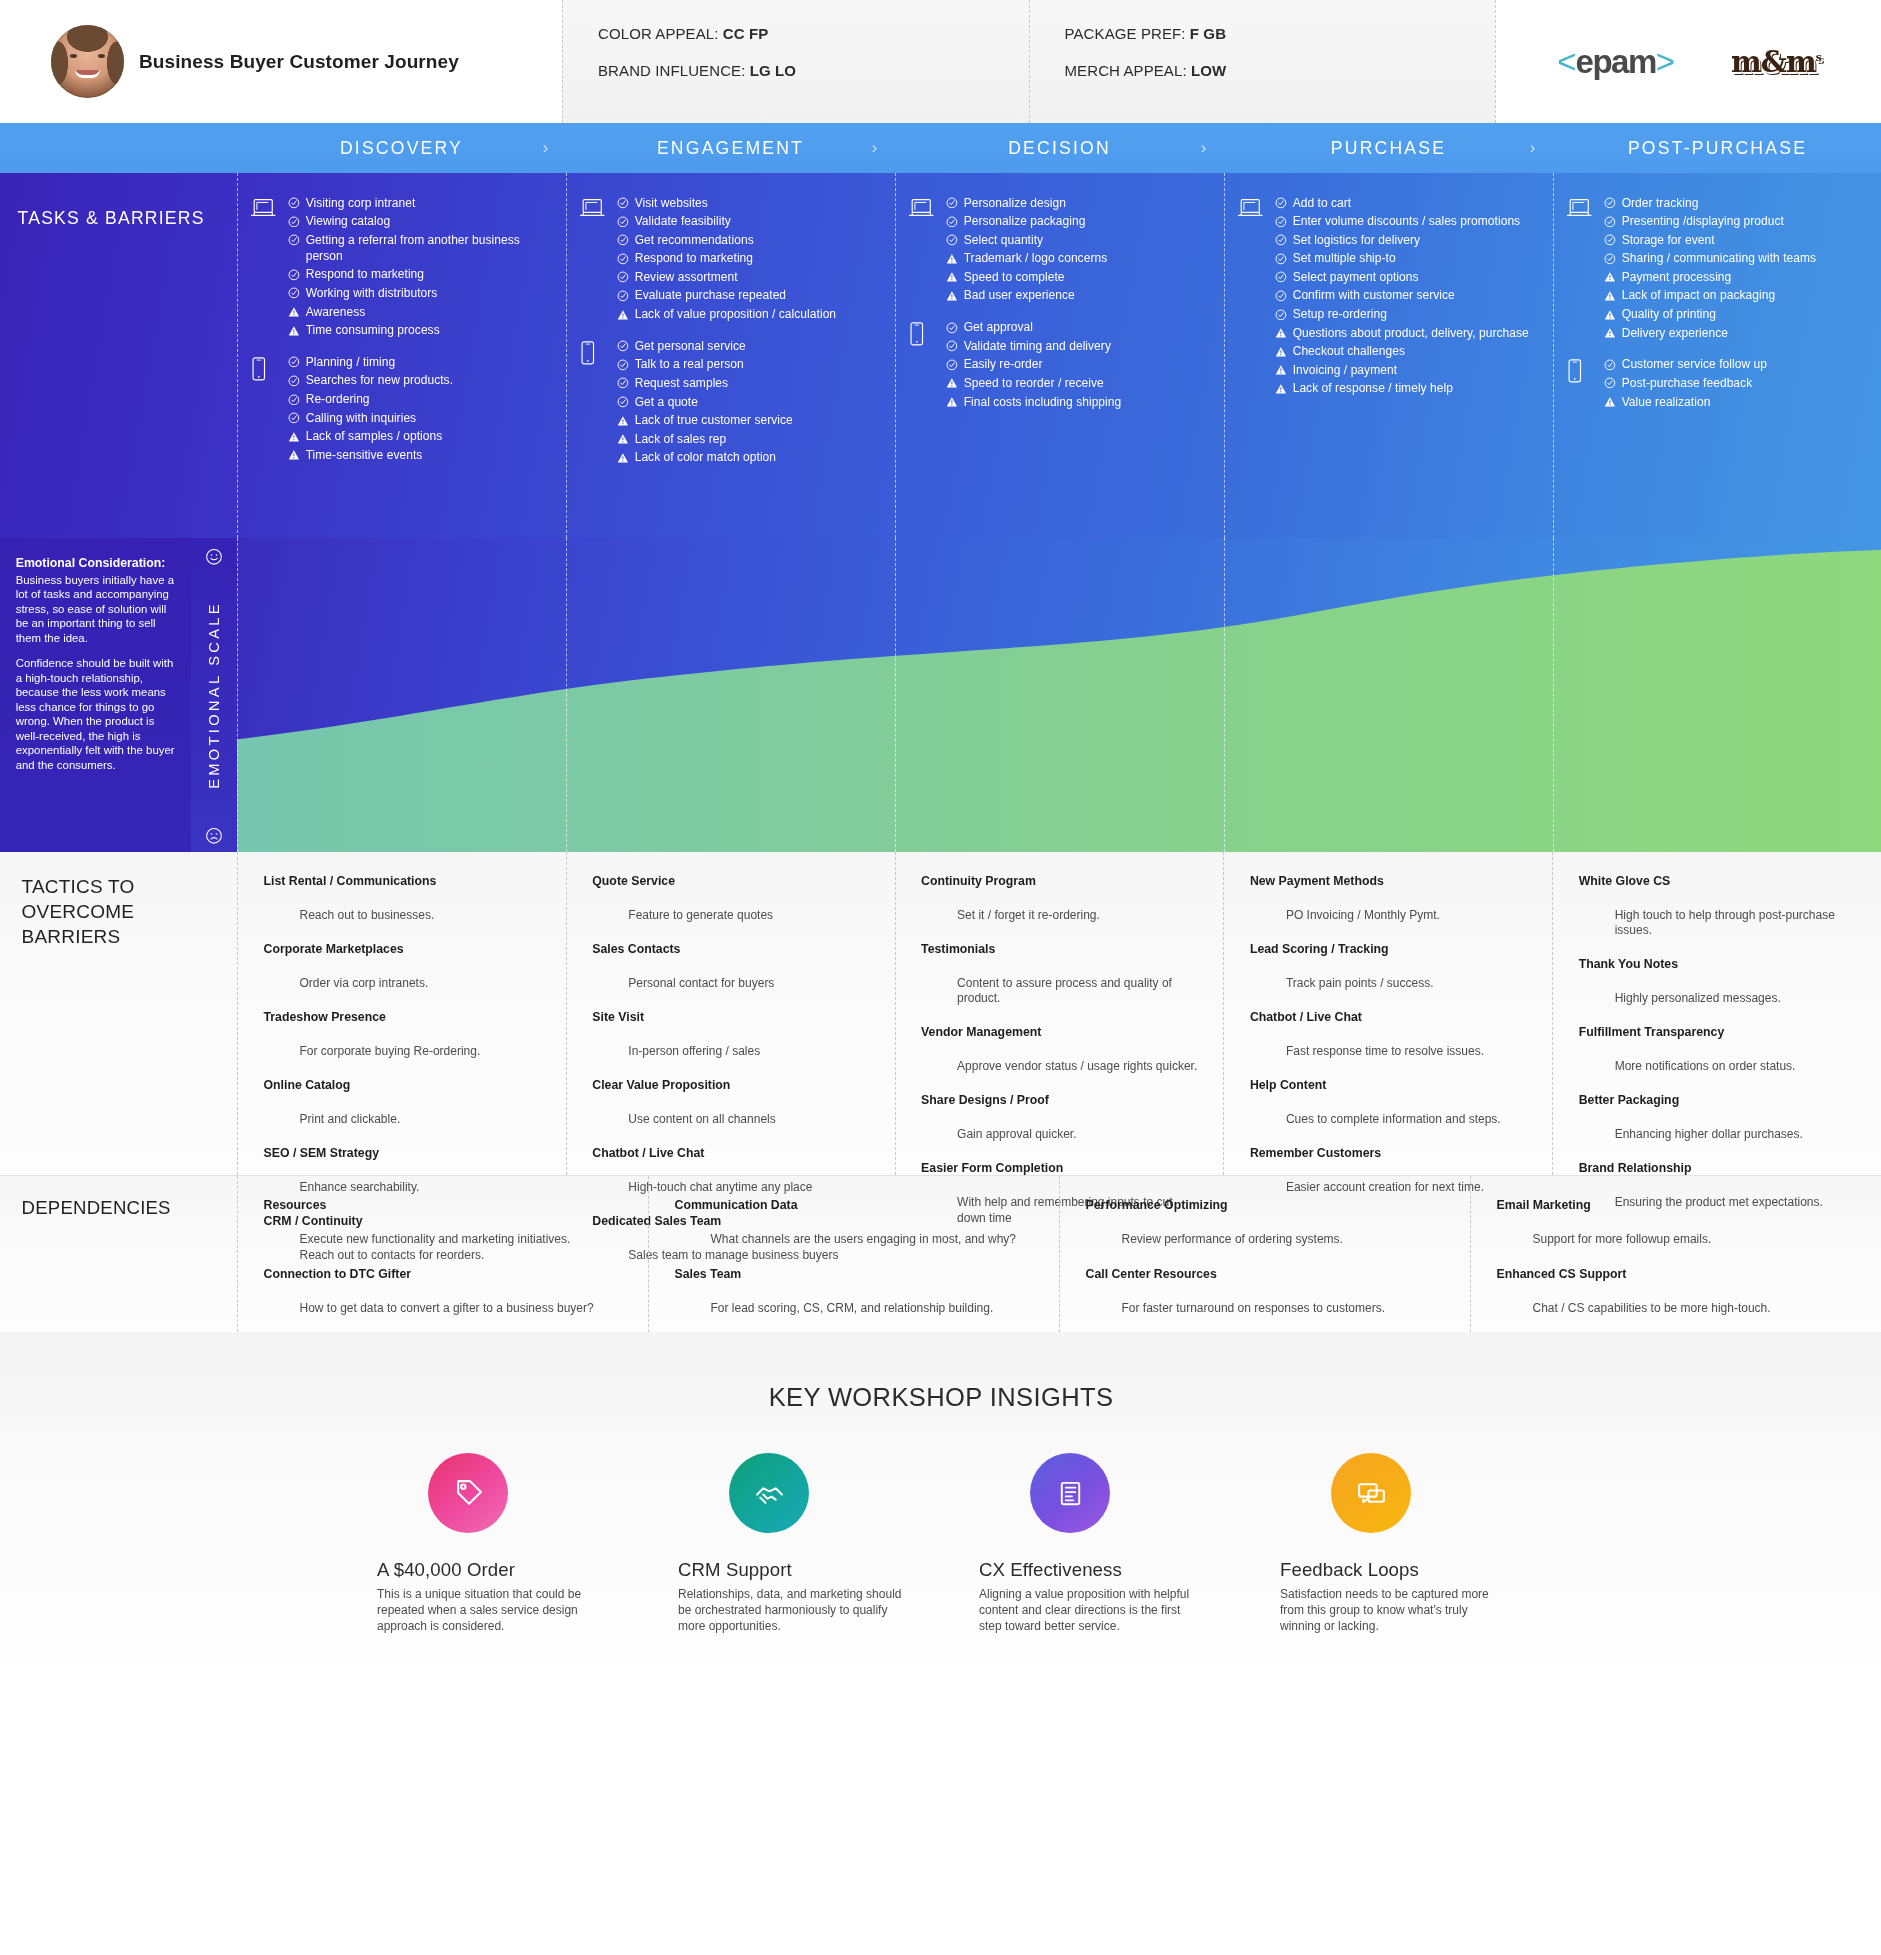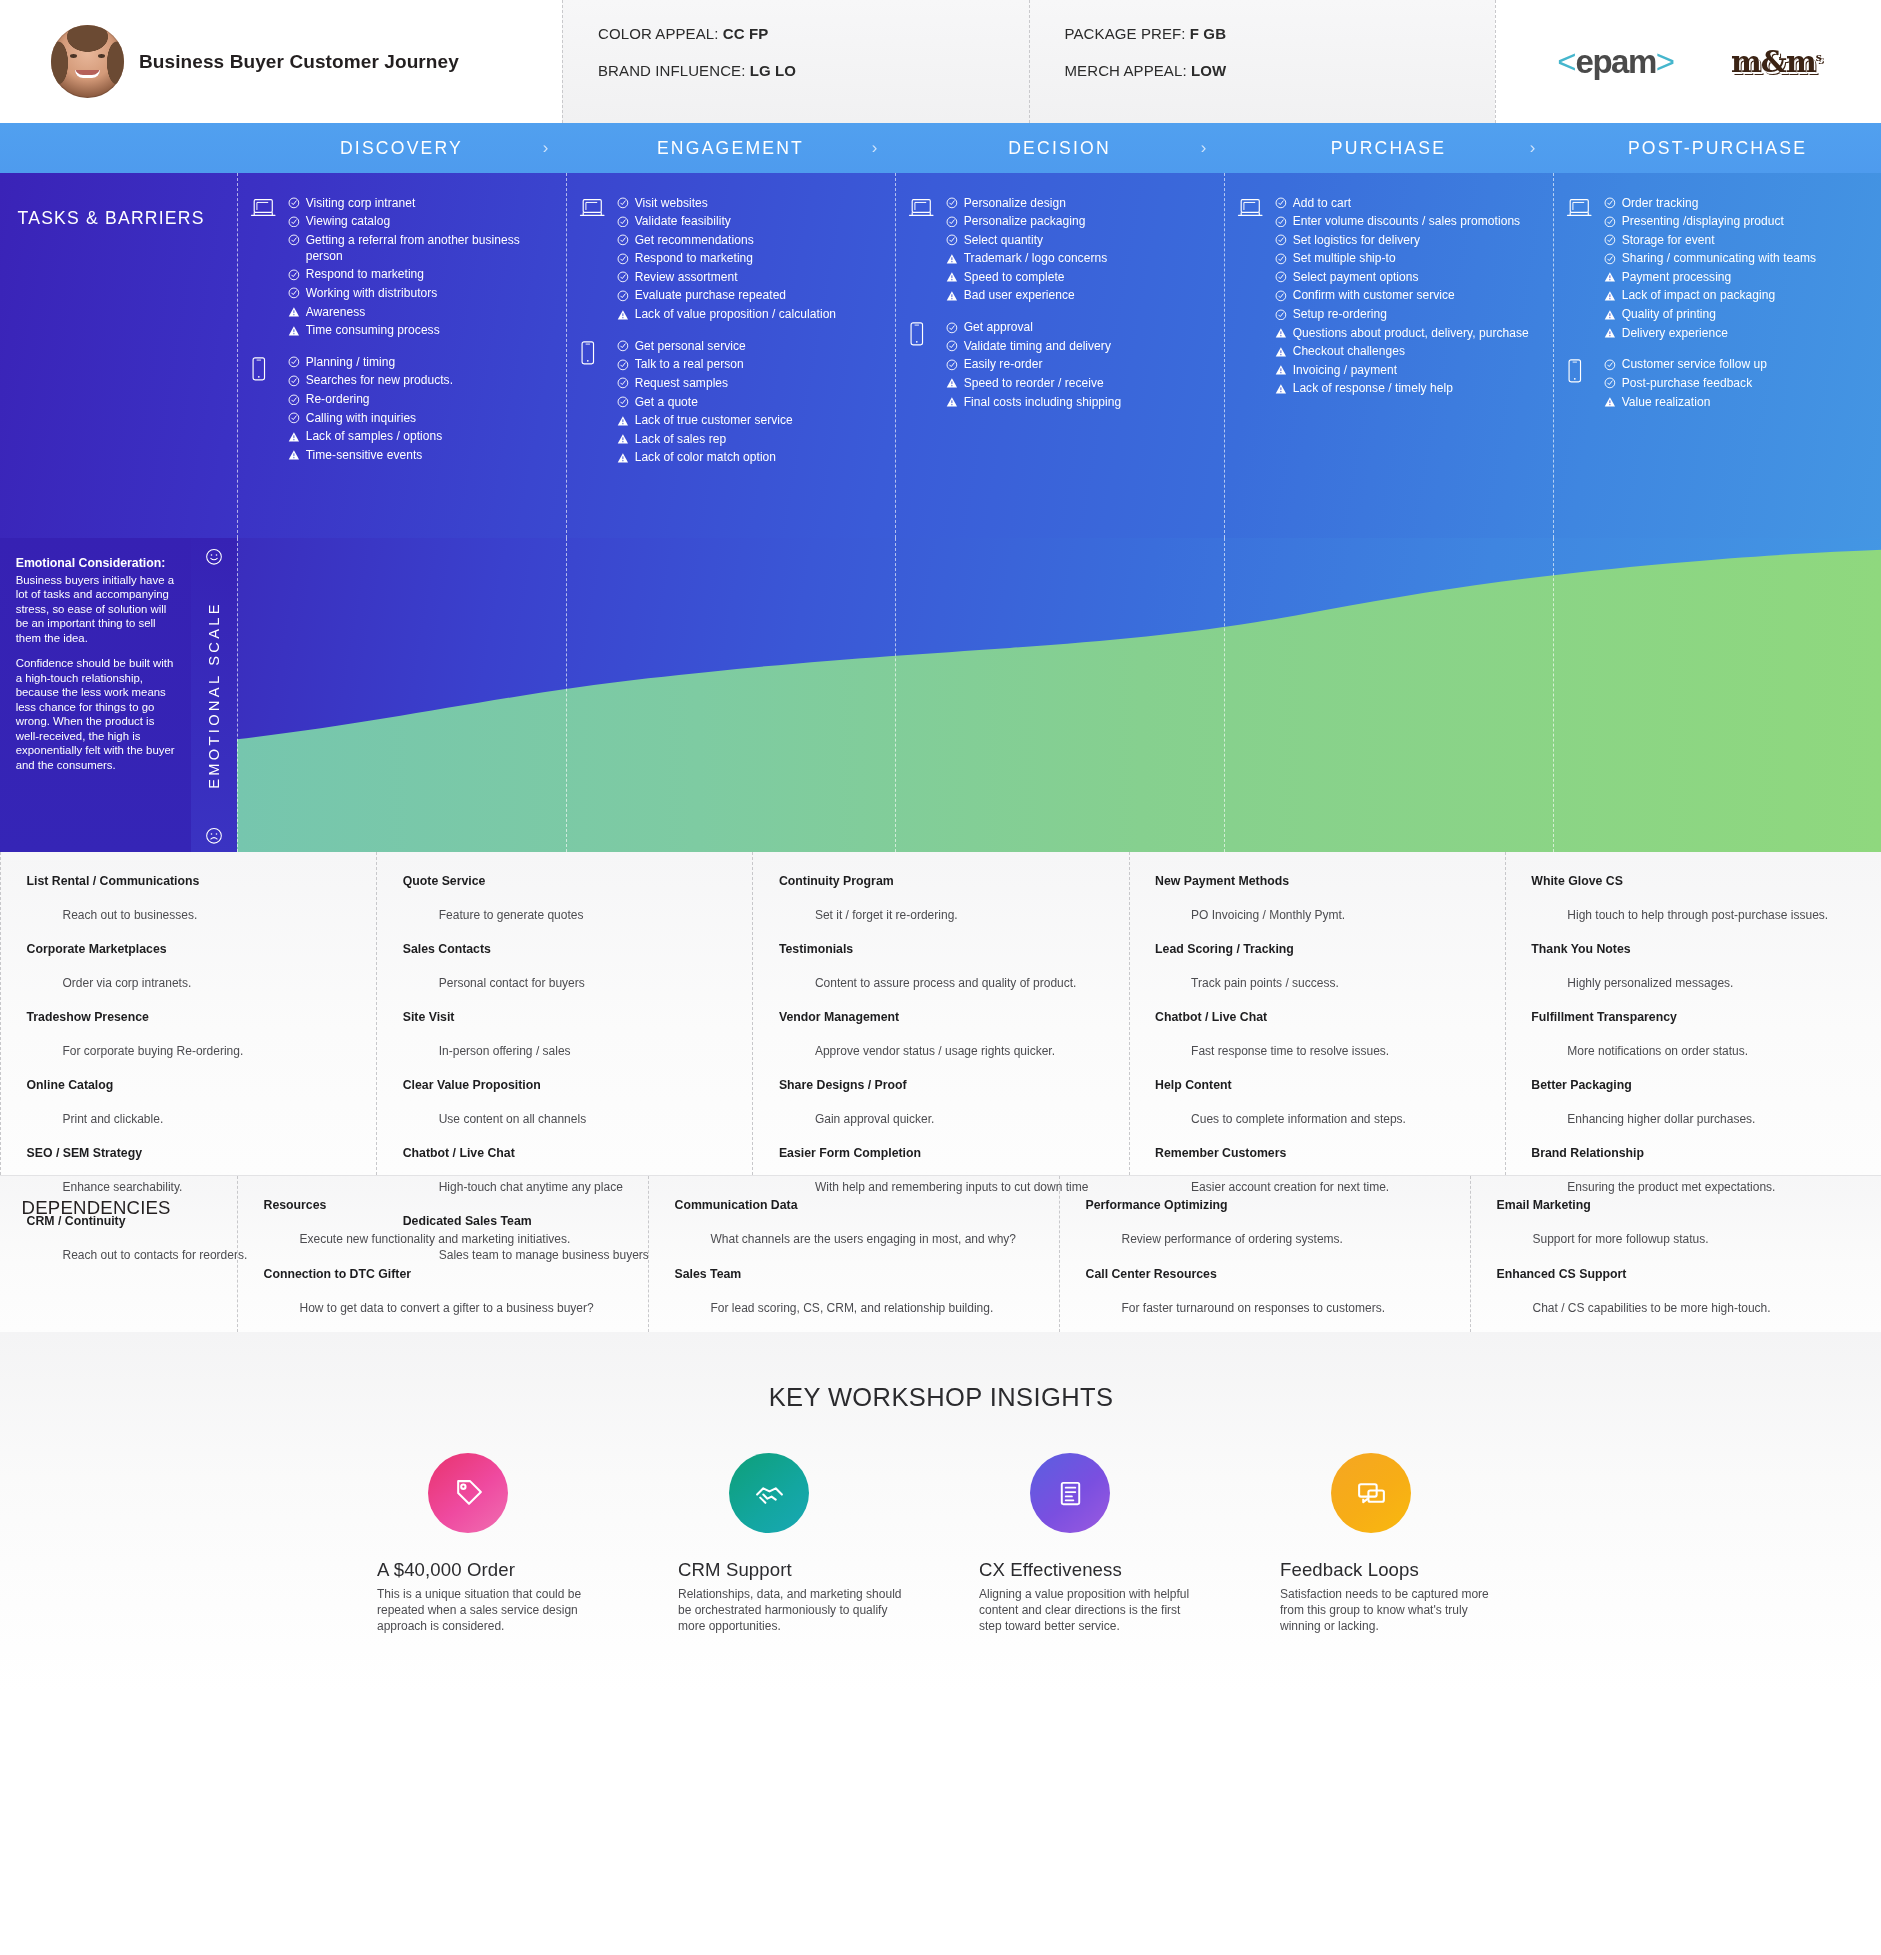--- a/index.html
+++ b/index.html
@@ -763,20 +763,23 @@
         <div class="c"></div>
         <div class="c"></div>
         <div class="c"></div>
         <div class="c"></div>
         <div class="c"></div>
       </div>
     </div>
   </div>
 
   <div class="rowsec sec-tactics">
+    <div class="rlabel">
+      <span>TACTICS TO OVERCOME BARRIERS</span>
+    </div>
     <div class="rcol">
         <div class="item">
           <div class="t">List Rental / Communications</div>
           <div class="d">Reach out to businesses.</div>
         </div>
         <div class="item">
           <div class="t">Corporate Marketplaces</div>
           <div class="d">Order via corp intranets.</div>
         </div>
         <div class="item">
@@ -920,21 +923,21 @@
           <div class="d">Review performance of ordering systems.</div>
         </div>
         <div class="item">
           <div class="t">Call Center Resources</div>
           <div class="d">For faster turnaround on responses to customers.</div>
         </div>
       </div>
       <div class="rcol">
         <div class="item">
           <div class="t">Email Marketing</div>
-          <div class="d">Support for more followup status.</div>
+          <div class="d">Support for more followup emails.</div>
         </div>
         <div class="item">
           <div class="t">Enhanced CS Support</div>
           <div class="d">Chat / CS capabilities to be more high-touch.</div>
         </div>
       </div>
   </div>
 
   <div class="insights">
     <h2>KEY WORKSHOP INSIGHTS</h2>

